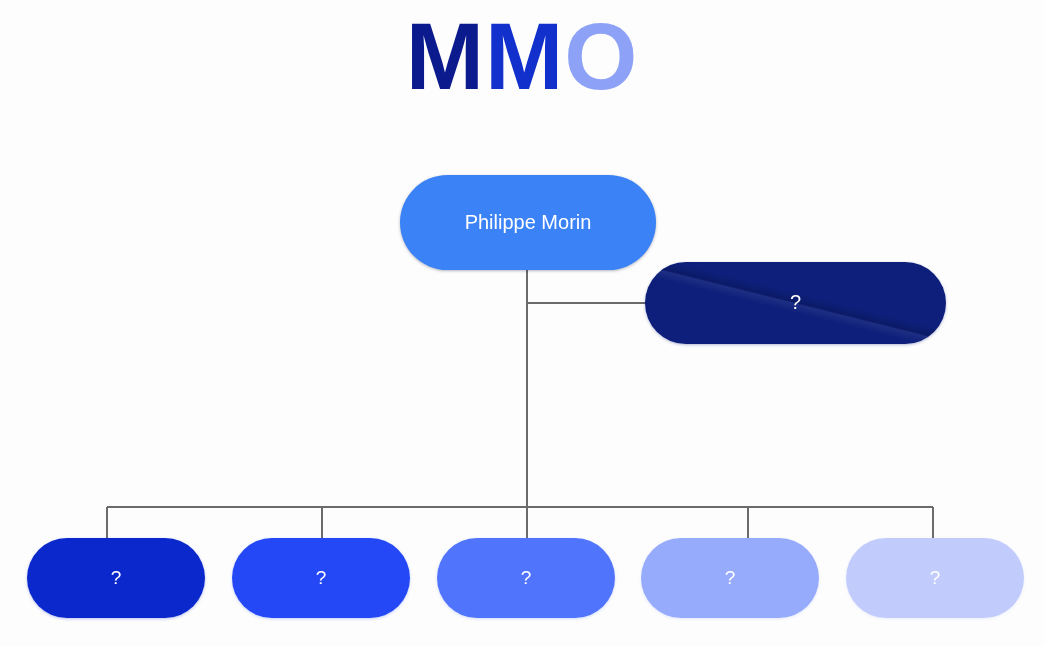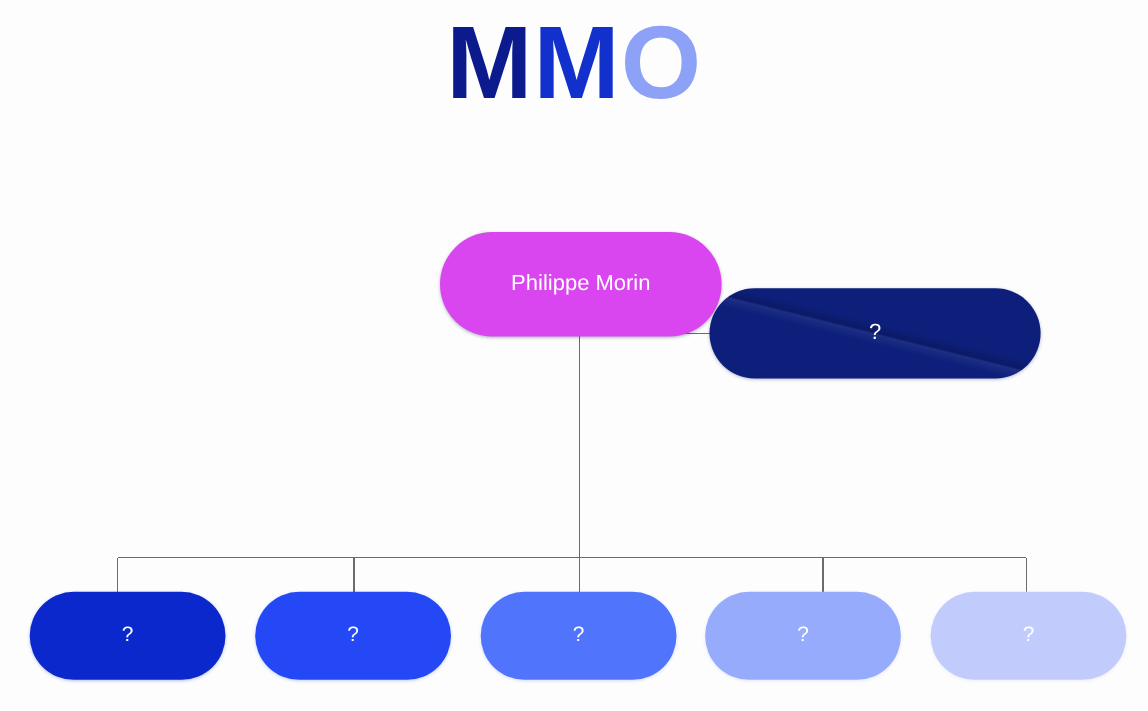--- a/index.html
+++ b/index.html
@@ -137,21 +137,21 @@
       <line x1="107" y1="507" x2="933" y2="507"></line>
 
       <line x1="107" y1="507" x2="107" y2="545"></line>
       <line x1="322" y1="507" x2="322" y2="545"></line>
       <line x1="527" y1="507" x2="527" y2="545"></line>
       <line x1="748" y1="507" x2="748" y2="545"></line>
       <line x1="933" y1="507" x2="933" y2="545"></line>
     </g>
   </svg>
 
-  <div class="node node-root" style="background: #d946ef; margin-top: 36px;">
+  <div class="node node-root" style="background: #3b82f6;">
     <span class="line">Philippe Morin</span>
   </div>
 
   <div class="node node-second" style="background: rgb(13, 31, 122);">
     <span class="qmark">?</span>
   </div>
 
   <div class="node leaf leaf-0" style="background: rgb(10, 40, 204);">
     <span class="qmark">?</span>
   </div>

